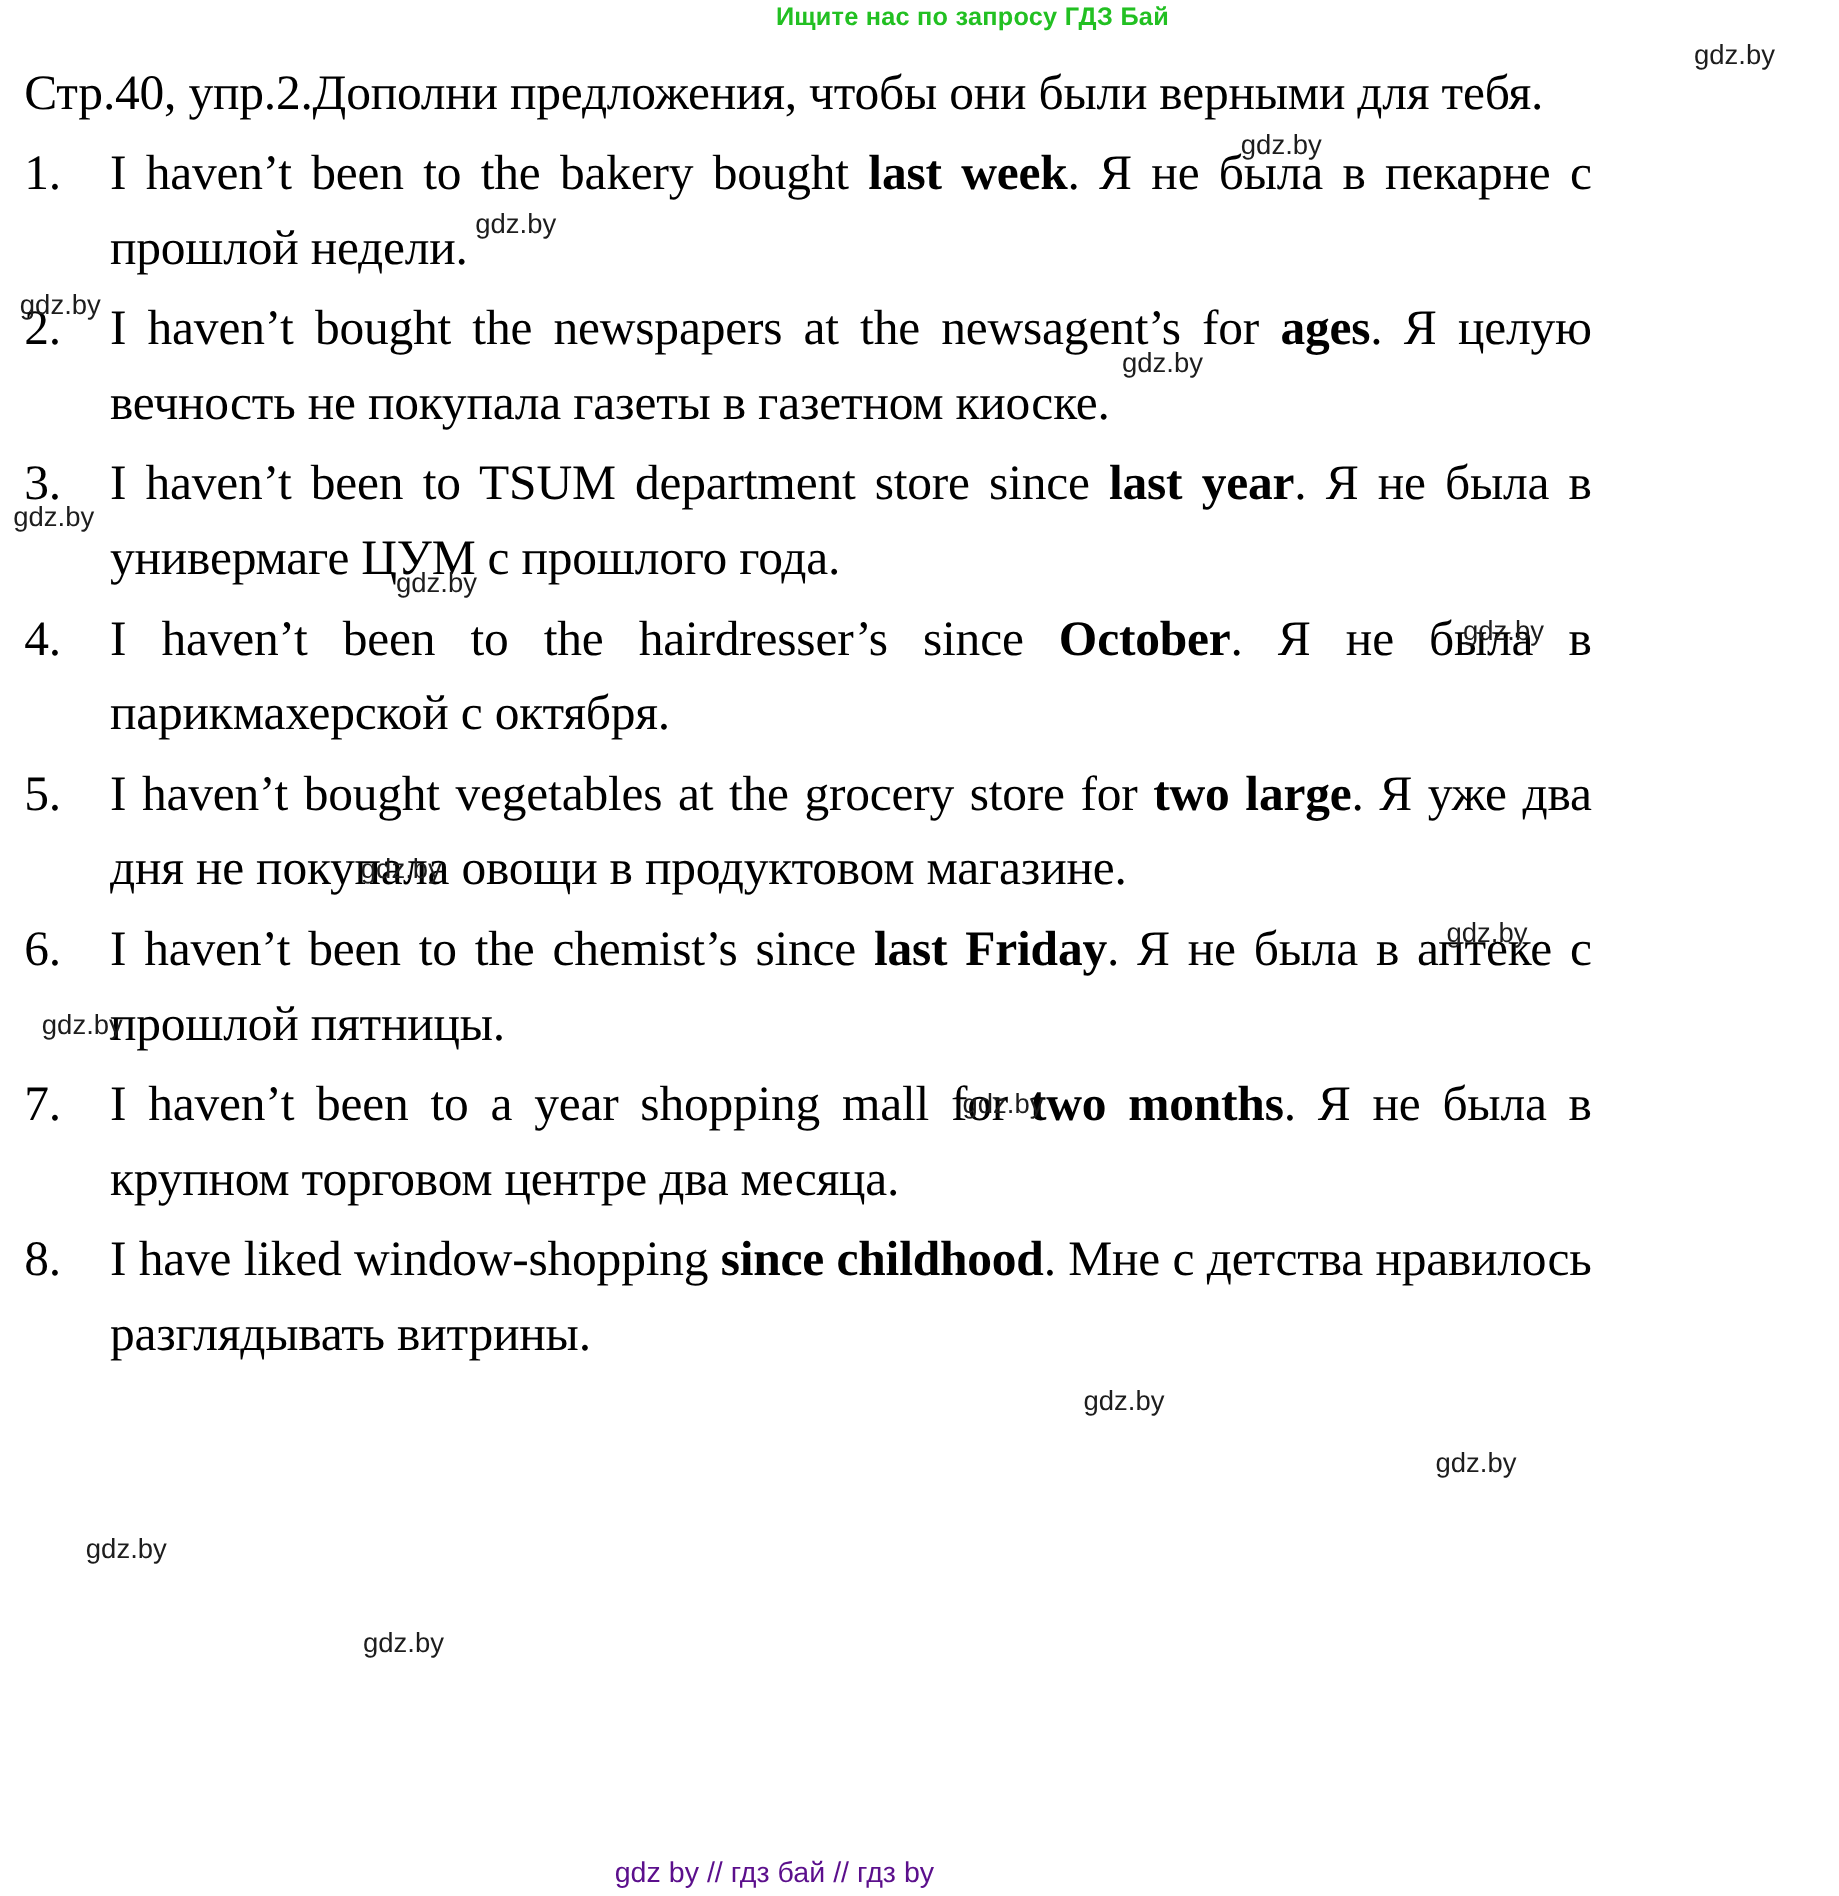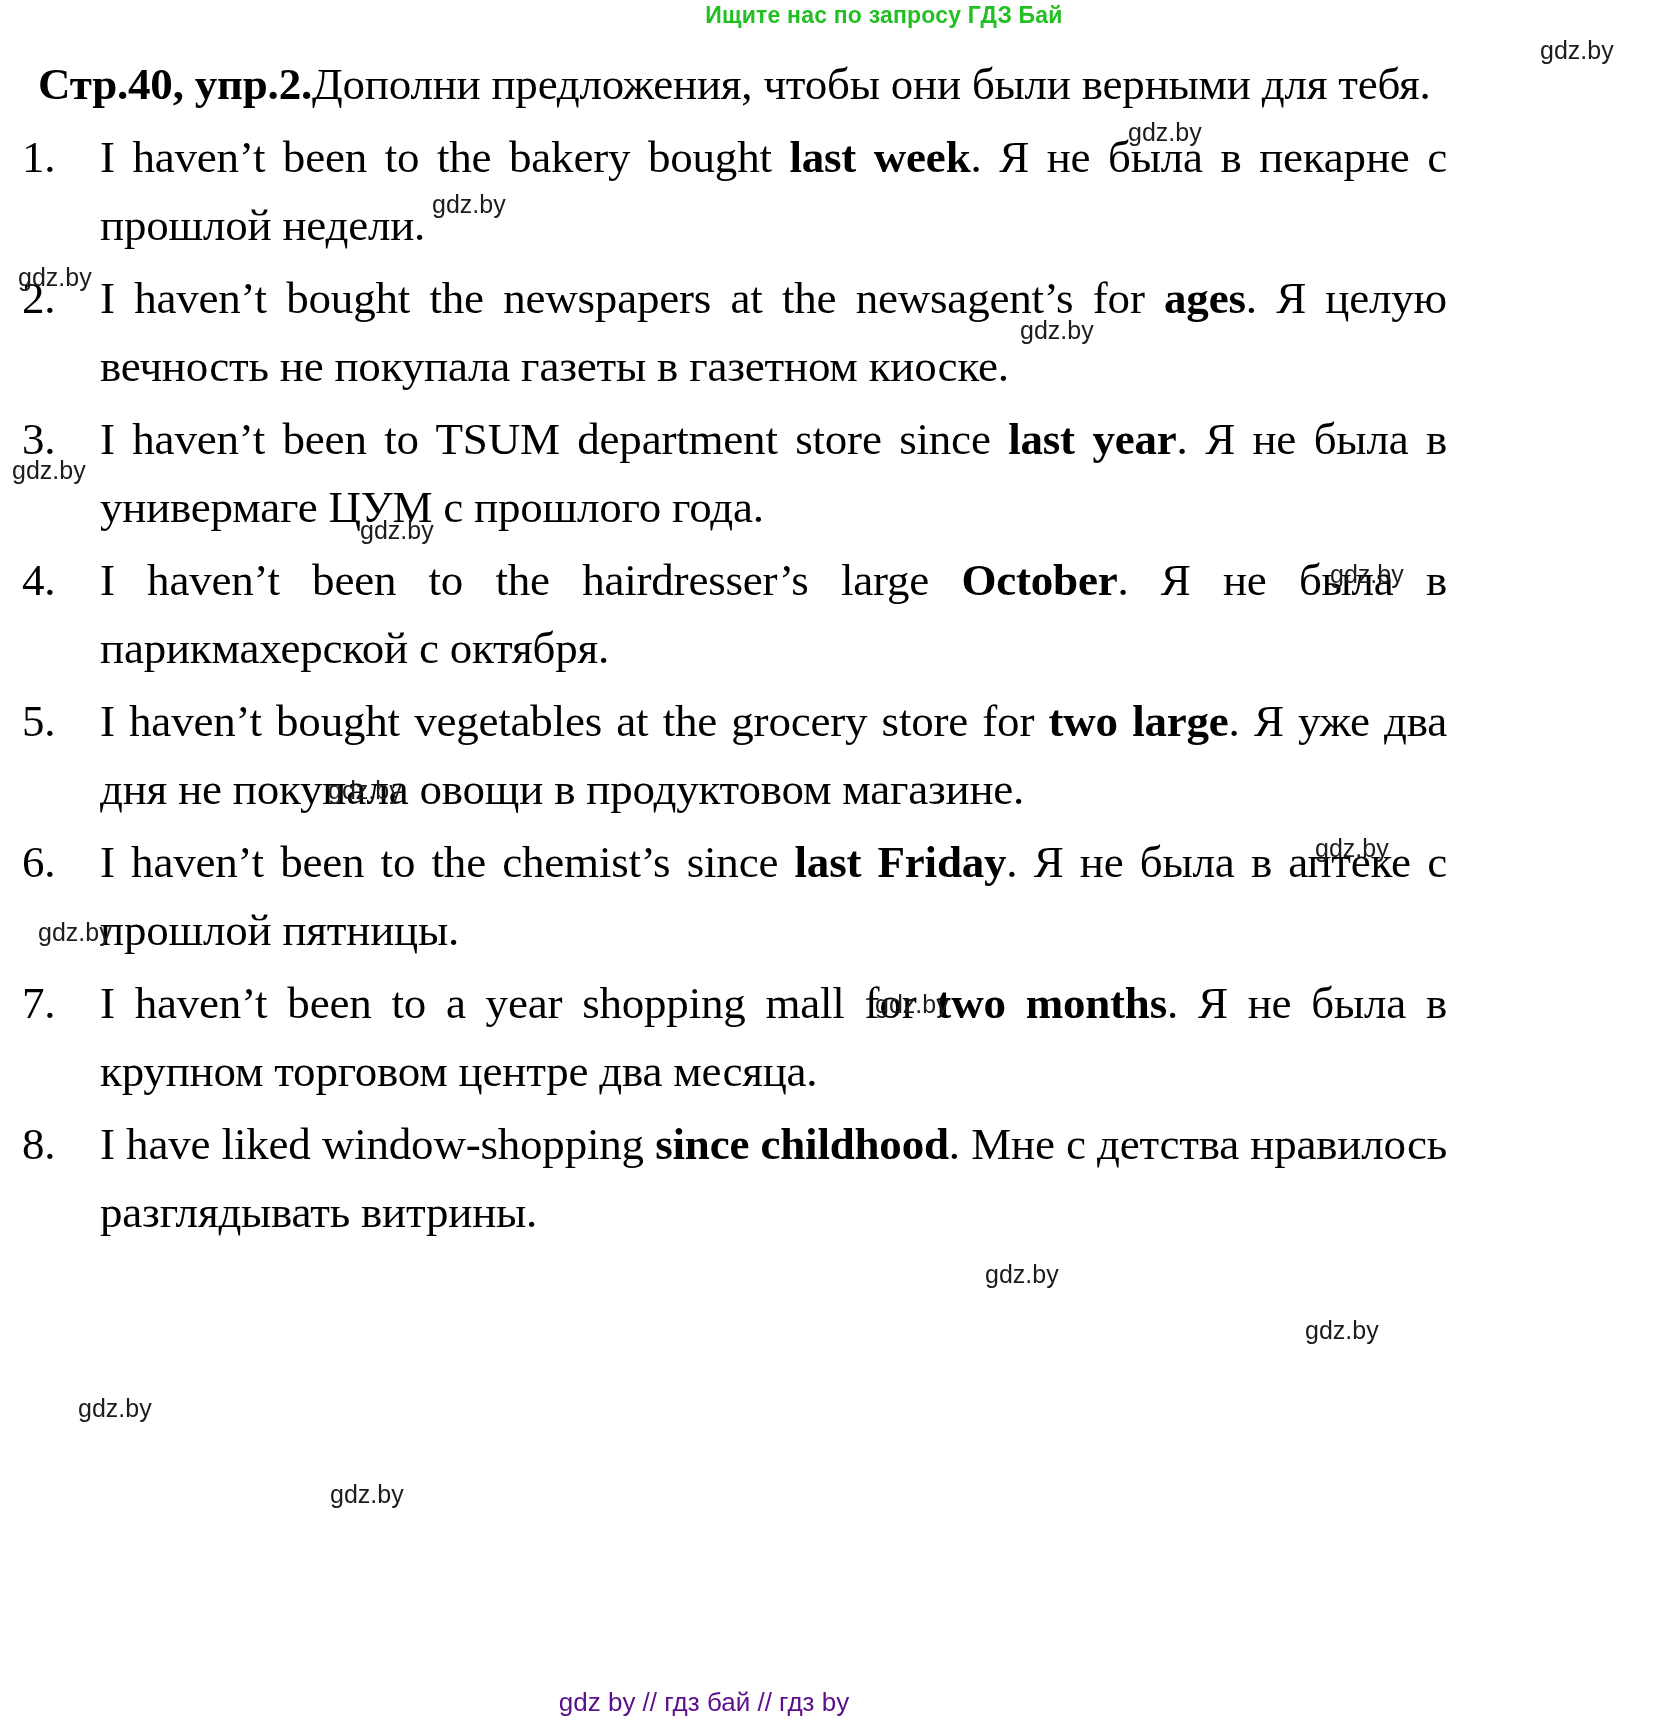--- a/index.html
+++ b/index.html
@@ -76,22 +76,21 @@
 
   .task-head {
     font-size: 45px;
     line-height: 1.52;
     text-align: justify;
     text-align-last: left;
     margin: 0 0 6px 0;
     letter-spacing: -0.2px;
   }
   .task-head .ref {
-    font-weight: bold;
-    margin-left: 16px;
+    font-weight: normal;
   }
 
   ol.answers {
     list-style: none;
     margin: 0;
     padding: 0;
     counter-reset: ansnum;
   }
   ol.answers > li {
     position: relative;
@@ -148,21 +147,21 @@
   <div class="exercise">
 
     <p class="task-head">
       <span class="ref">Стр.40,  упр.2.</span><span>Дополни предложения, чтобы они были верными для тебя.</span>
     </p>
 
     <ol class="answers" id="answers-list">
         <li><span>I haven’t been to the bakery bought </span><b>last week</b><span>. </span><span>Я не была в пекарне с прошлой недели.</span></li>
         <li><span>I haven’t bought the newspapers at the newsagent’s for </span><b>ages</b><span>. </span><span>Я целую вечность не покупала газеты в газетном киоске.</span></li>
         <li><span>I haven’t been to TSUM department store since </span><b>last year</b><span>. </span><span>Я не была в универмаге ЦУМ с прошлого года.</span></li>
-        <li><span>I haven’t been to the hairdresser’s large </span><b>October</b><span>. </span><span>Я не была в парикмахерской с октября.</span></li>
+        <li><span>I haven’t been to the hairdresser’s since </span><b>October</b><span>. </span><span>Я не была в парикмахерской с октября.</span></li>
         <li><span>I haven’t bought vegetables at the grocery store for </span><b>two large</b><span>. </span><span>Я уже два дня не покупала овощи в продуктовом магазине.</span></li>
         <li><span>I haven’t been to the chemist’s since </span><b>last Friday</b><span>. </span><span>Я не была в аптеке с прошлой пятницы.</span></li>
         <li><span>I haven’t been to a year shopping mall for </span><b>two months</b><span>. </span><span>Я не была в крупном торговом центре два месяца.</span></li>
         <li><span>I have liked window-shopping </span><b>since childhood</b><span>. </span><span>Мне с детства нравилось разглядывать витрины.</span></li>
       </ol>
 
   </div>
 
   <div class="footer-line">gdz by  //  гдз бай  //  гдз by</div>
 

